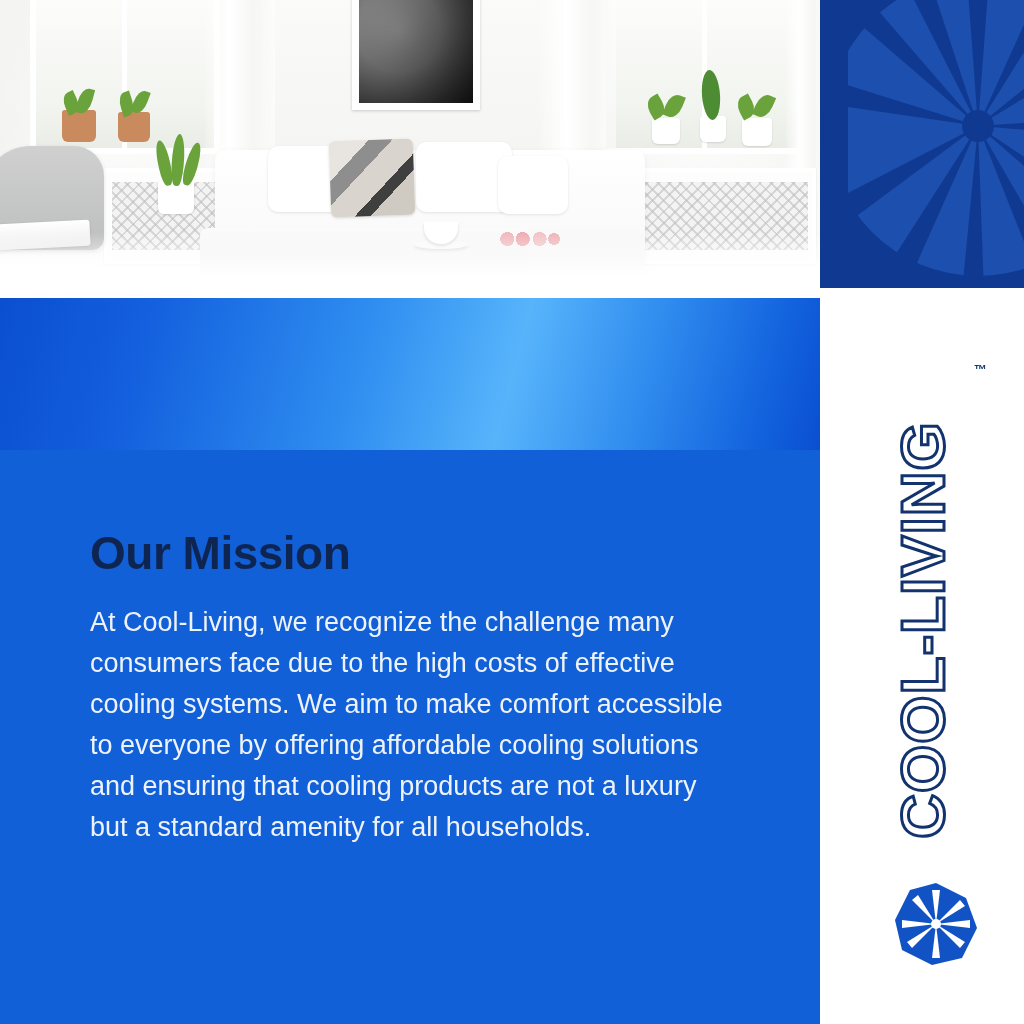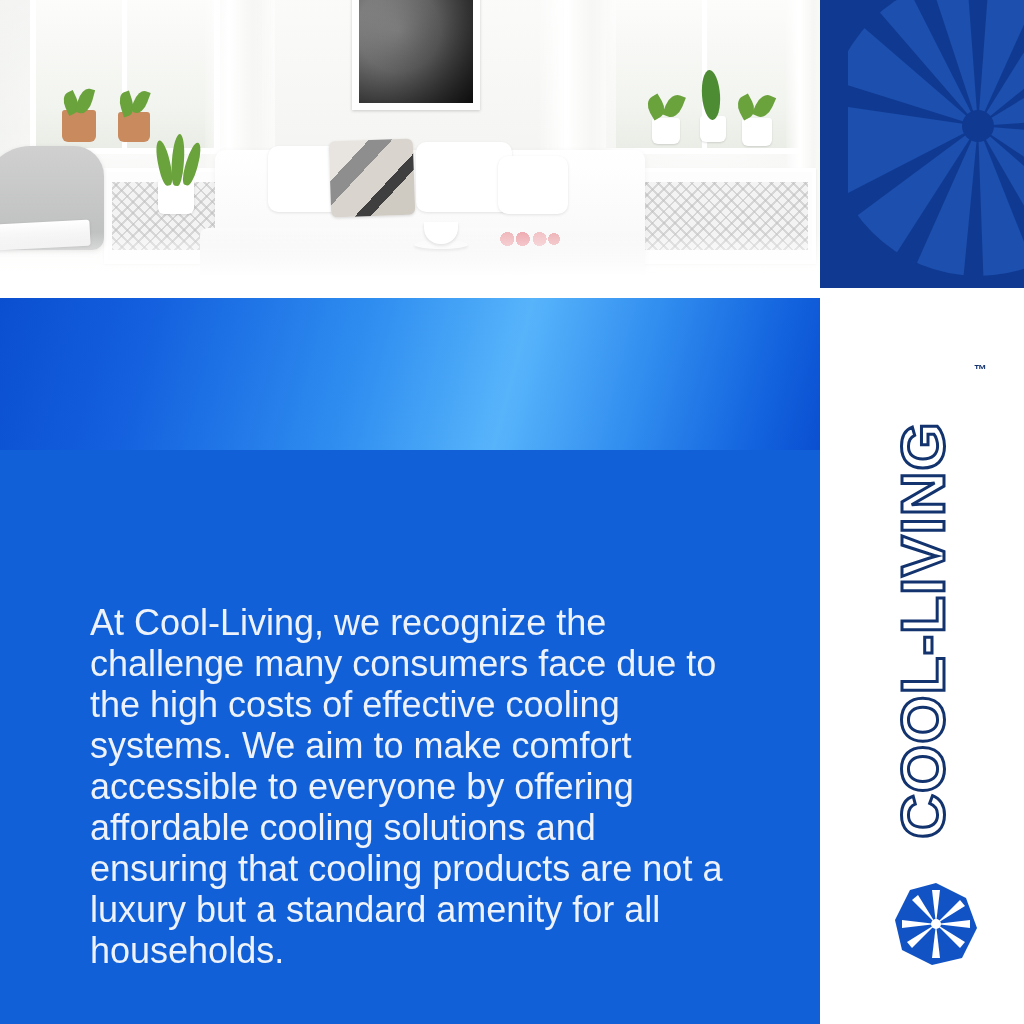--- a/index.html
+++ b/index.html
@@ -239,21 +239,21 @@
     font-size: 46px;
     font-weight: 700;
     color: #0e2552;
     letter-spacing: -0.5px;
   }
   .mission-body {
     position: absolute;
     left: 90px; top: 152px;
     width: 640px;
     margin: 0;
-    font-size: 36px;
+    font-size: 27px;
     line-height: 41px;
     color: #eef3fb;
     font-weight: 400;
   }
 
   
   .right-col {
     position: absolute;
     left: 820px; top: 0;
     width: 204px; height: 1024px;
@@ -371,20 +371,21 @@
       <div class="book"></div>
 
       <div class="floor-fade"></div>
     </div>
 
     <div class="gap-white"></div>
 
     <div class="grad-band"></div>
 
     <div class="blue-panel">
+      <h1 class="mission-title">Our Mission</h1>
       <p class="mission-body">At Cool-Living, we recognize the challenge many consumers face due to the high costs of effective cooling systems. We aim to make comfort accessible to everyone by offering affordable cooling solutions and ensuring that cooling products are not a luxury but a standard amenity for all households.</p>
     </div>
   </div>
 
   <div class="right-col">
 
     <div class="burst-block">
       <svg width="260" height="340" viewBox="0 0 260 340">
         <g fill="#1d4fae">
           <circle cx="130" cy="170" r="150"></circle>

